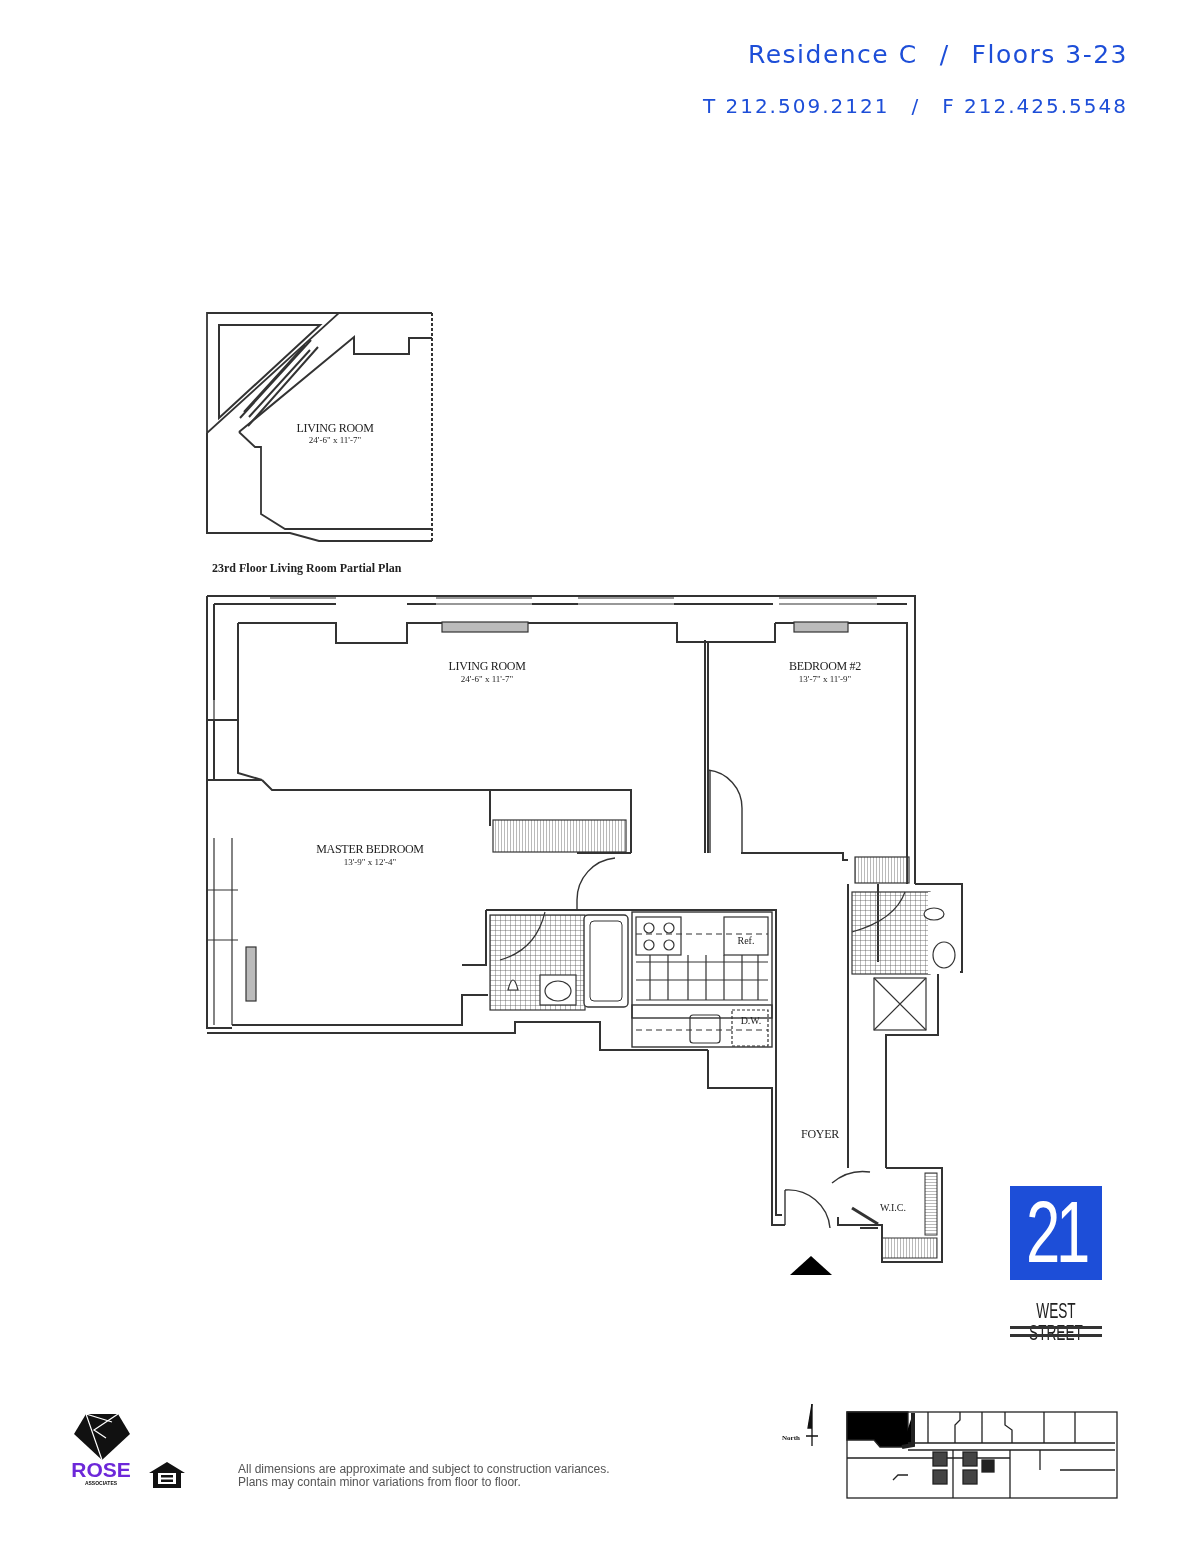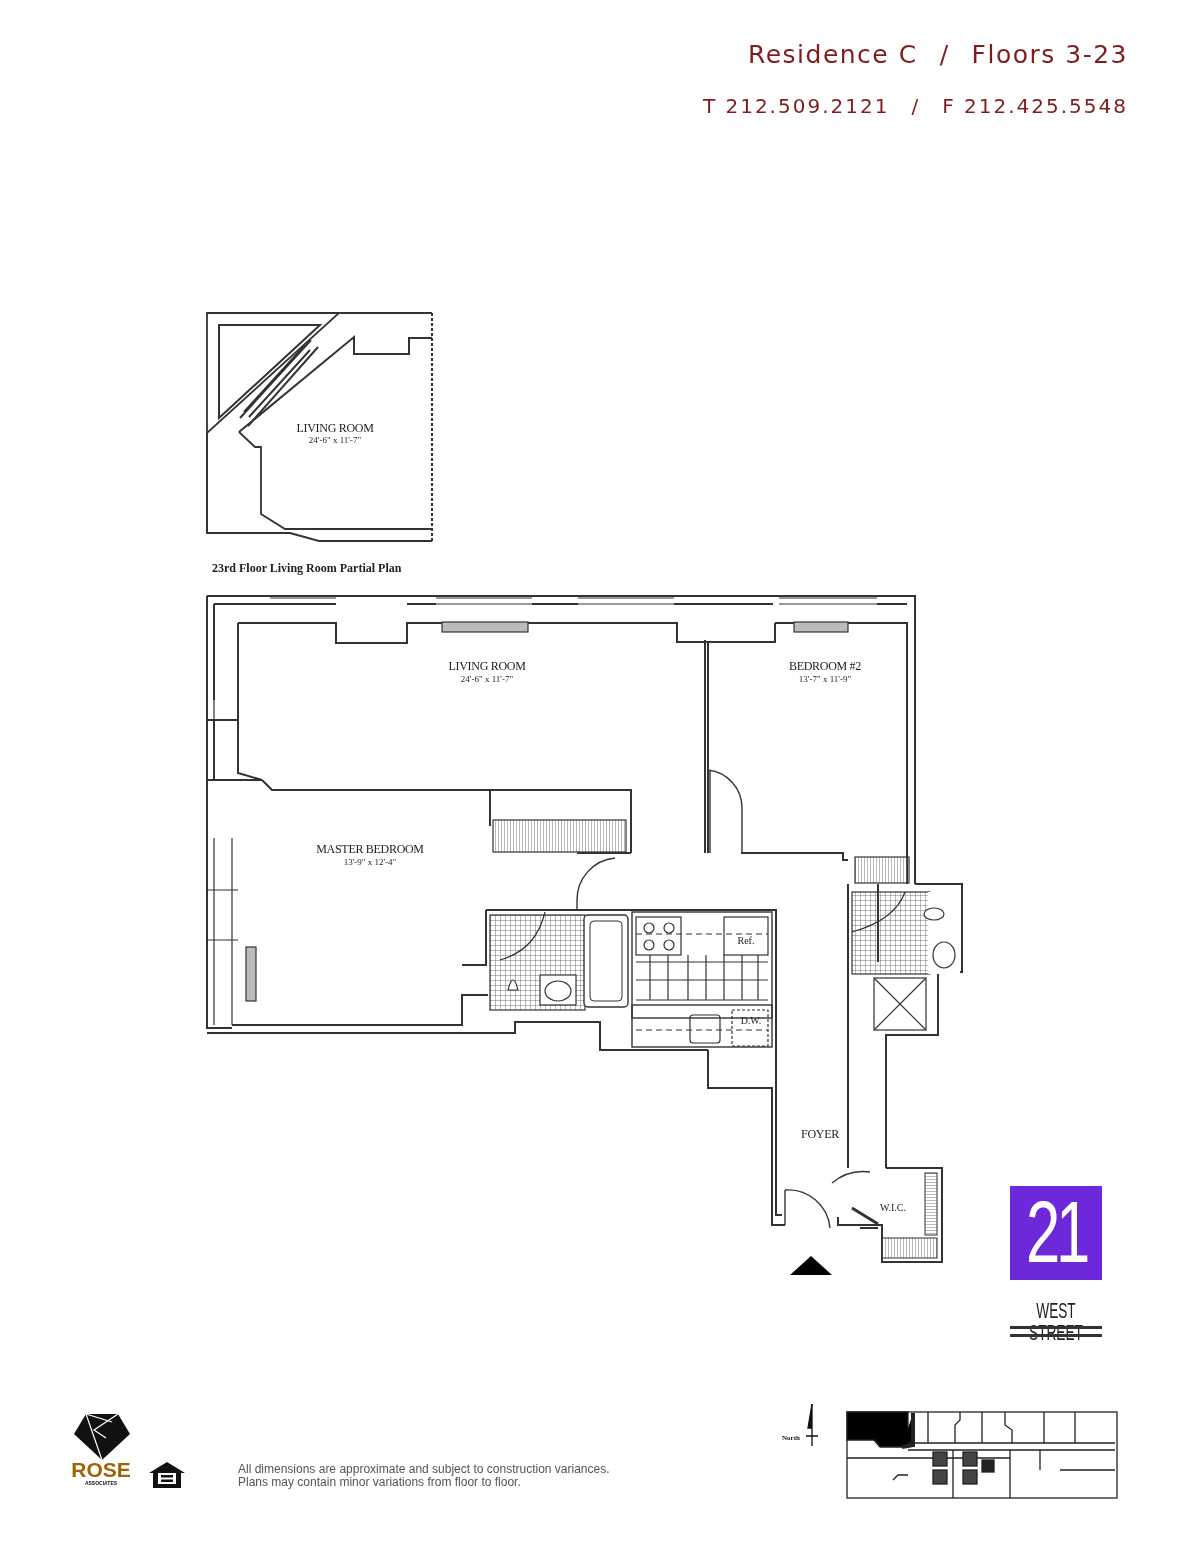--- a/index.html
+++ b/index.html
@@ -1,31 +1,31 @@
 <!DOCTYPE html>
 <html><head>
 <meta charset="utf-8">
 <style>
   html, body { margin:0; padding:0; background:#ffffff; }
   body { width:1200px; height:1551px; position:relative; overflow:hidden; font-family:"DejaVu Sans", sans-serif; color:#222; }
-  .header { position:absolute; right:72px; top:38px; text-align:right; color:#7f1d1d; }
+  .header { position:absolute; right:72px; top:38px; text-align:right; color:#1d4ed8; }
   .h-line1, .h-line2 { font-size:25px; letter-spacing:1.5px; line-height:33px; font-family:"DejaVu Sans", sans-serif; }
   .h-line3, .h-line4 { font-size:20px; letter-spacing:2px; line-height:30px; }
   .h-line3 { margin-top:20px;margin-left:8px; }
   .sep { display:inline-block; margin:0 22px; }
   svg { position:absolute; left:0; top:0; }
   .room-label { font-family:"Liberation Serif", serif; font-size:12px; fill:#222; text-anchor:middle; letter-spacing:-0.3px; }
   .dim-label { font-family:"Liberation Serif", serif; font-size:9px; fill:#222; text-anchor:middle; }
   .plan-caption { position:absolute; left:212px; top:561px; font-family:"Liberation Serif", serif; font-size:12px; font-weight:bold; color:#222; }
-  .logo21 { position:absolute; left:1010px; top:1186px; width:92px; width:92px; height:94px; background:#6d28d9; }
+  .logo21 { position:absolute; left:1010px; top:1186px; width:92px; width:92px; height:94px; background:#1d4ed8; }
   .logo21-text { position:absolute; left:0; top:-4px; width:92px; text-align:center; color:#fff; font-family:"Liberation Sans", sans-serif; font-size:88px; font-weight:100; line-height:100px; letter-spacing:-6px; transform:scaleX(0.7); }
   .logo21-sub { position:absolute; left:1008px; top:1300px; width:96px; text-align:center; font-family:"Liberation Sans", sans-serif; font-size:22px; line-height:22px; transform:scaleX(0.62); transform-origin:center; letter-spacing:0px; color:#222; }
   .logo21-bars { position:absolute; left:1010px; top:1326px; width:92px; height:3px; border-top:3px solid #333; border-bottom:3px solid #333; padding-top:2px; }
   .rose { position:absolute; left:72px; top:1414px; width:60px; }
-  .rose-text { position:absolute; left:68px; top:1460px; width:66px; text-align:center; font-family:"Liberation Sans", sans-serif; font-weight:bold; font-size:21px; line-height:20px; color:#a16207; }
+  .rose-text { position:absolute; left:68px; top:1460px; width:66px; text-align:center; font-family:"Liberation Sans", sans-serif; font-weight:bold; font-size:21px; line-height:20px; color:#6d28d9; }
   .rose-sub { position:absolute; left:68px; top:1480px; width:66px; text-align:center; font-family:"Liberation Sans", sans-serif; font-size:5px; font-weight:bold; letter-spacing:0px; color:#111; }
   .eho { position:absolute; left:148px; top:1461px; }
   .disclaimer { position:absolute; left:238px; top:1463px; font-family:"Liberation Sans", sans-serif; font-size:12px; line-height:13px; color:#555; }
   .north { position:absolute; left:782px; top:1434px; font-family:"Liberation Serif", serif; font-size:7px; font-weight:bold; color:#111; }
 </style>
 </head>
 <body>
 
 <div class="header">
   <div class="h-line1">

